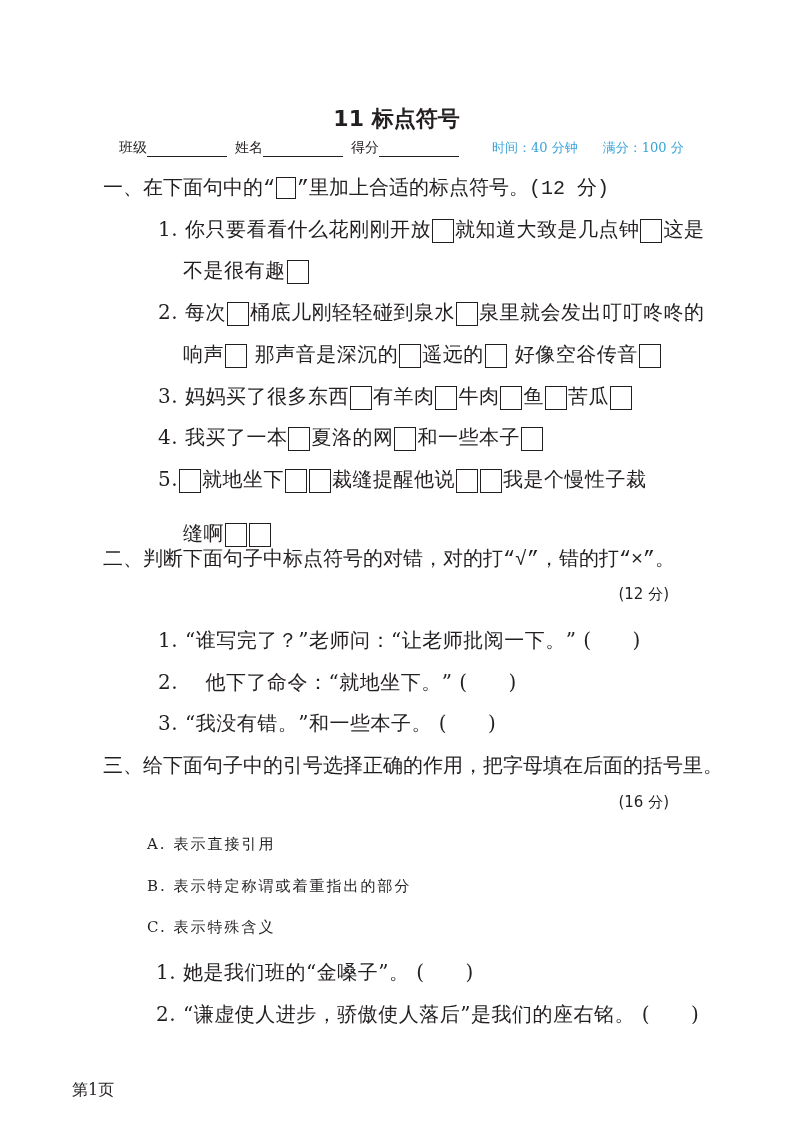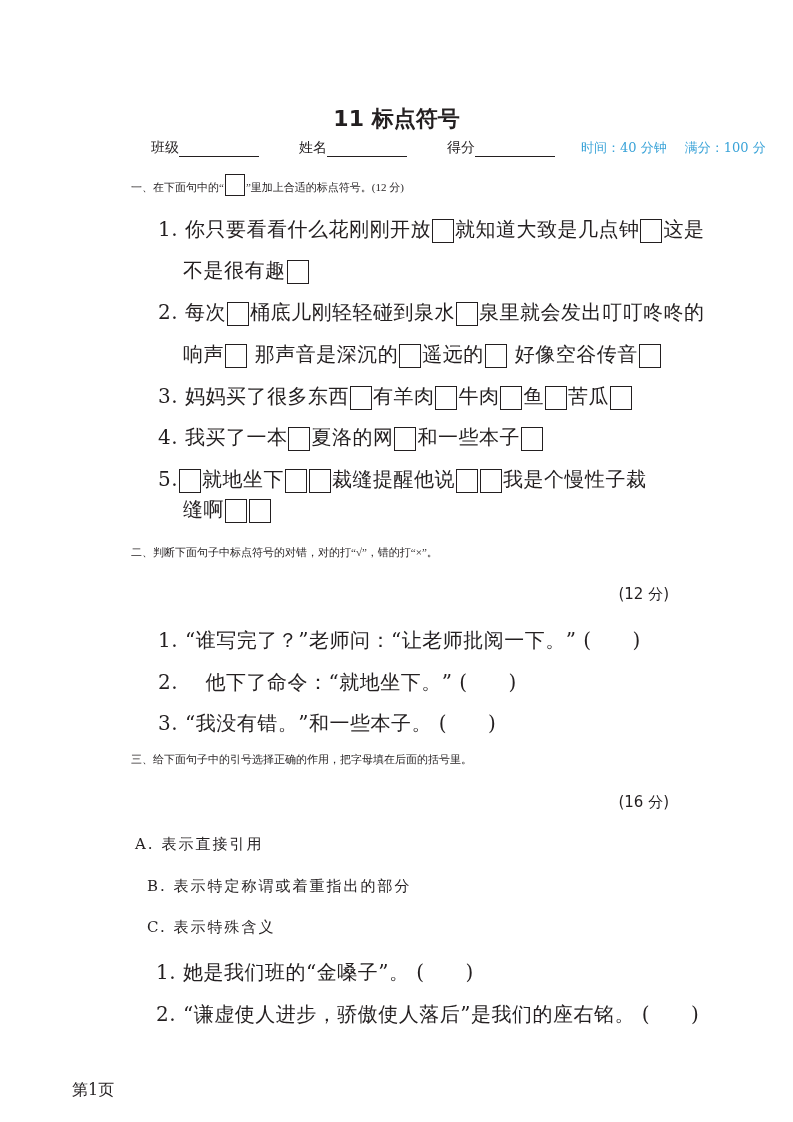--- a/index.html
+++ b/index.html
@@ -7,25 +7,25 @@
     width: 793px; height: 1122px; position: relative; overflow: hidden;
     font-family: "DejaVu Serif", "Liberation Serif", serif;
     color: #231f20;
   }
   .abs { position: absolute; white-space: nowrap; }
   .title {
     left: 0; width: 793px; top: 104px; text-align: center;
     font-family: "DejaVu Sans", sans-serif; font-weight: bold; font-size: 22px;
   }
   .info { top: 139px; left: 119px; font-size: 14px; display: flex; align-items: flex-end; }
-  .info .lbl { margin-right: 0; margin-left: 32px; }
+  .info .lbl { margin-right: 0; }
   .info .line { display: inline-block; border-bottom: 1.5px solid #231f20; height: 16px; margin-right: 8px; }
-  .info .meta { color: #3aa3d8; font-size: 13px; margin-left: 18px; }
+  .info .meta { color: #3aa3d8; font-size: 13px; margin-left: 25px; }
   .sec {
-    left: 131px; font-family: Liberation Serif, serif; font-size: 11px;
+    left: 103px; font-family: Liberation Mono, monospace; font-size: 20px;
   }
   .score { right: 124px; font-family: "DejaVu Sans", sans-serif; font-size: 15px; margin-left: 24px; }
   .q { font-size: 20px; letter-spacing: 0.5px; }
   .box {
     display: inline-block; width: 22px; height: 24px;
     border: 1.3px solid #231f20; vertical-align: -7px; margin: 0 1px;
     box-sizing: border-box; background: #fff;
   }
   .hbox { width: 20px; height: 22px; vertical-align: -5px; }
   .paren { display: inline-block; }
@@ -74,21 +74,21 @@
 </div>
 
 <div class="abs q" style="top:424px; left:158px">
   <span>4.</span>
   <span>我买了一本</span><span class="box"></span><span>夏洛的网</span><span class="box"></span><span>和一些本子</span><span class="box"></span>
 </div>
 
 <div class="abs q" style="top:466px; left:158px">
   <span>5.</span><span class="box"></span><span>就地坐下</span><span class="box"></span><span class="box"></span><span>裁缝提醒他说</span><span class="box"></span><span class="box"></span><span>我是个慢性子裁</span>
 </div>
-<div class="abs q" style="top:496px; left:183px">
+<div class="abs q" style="top:520px; left:183px">
   <span>缝啊</span><span class="box"></span><span class="box"></span>
 </div>
 
 <div class="abs sec" style="top:545px">二、判断下面句子中标点符号的对错，对的打“√”，错的打“×”。</div>
 <div class="abs score" style="top:585px">(12 分)</div>
 
 <div class="abs q" style="top:627px; left:158px">
   <span>1.</span>
   <span>“谁写完了？”老师问：“让老师批阅一下。”</span>
   <span class="paren">(　　)</span>
@@ -100,21 +100,21 @@
 </div>
 <div class="abs q" style="top:710px; left:158px">
   <span>3.</span>
   <span>“我没有错。”和一些本子。</span>
   <span class="paren">(　　)</span>
 </div>
 
 <div class="abs sec" style="top:752px">三、给下面句子中的引号选择正确的作用，把字母填在后面的括号里。</div>
 <div class="abs score" style="top:793px">(16 分)</div>
 
-<div class="abs opt" style="top:835px; left:135px">
+<div class="abs opt" style="top:835px; left:147px">
   <span>A.</span>
   <span>表示直接引用</span>
 </div>
 <div class="abs opt" style="top:877px; left:147px">
   <span>B.</span>
   <span>表示特定称谓或着重指出的部分</span>
 </div>
 <div class="abs opt" style="top:918px; left:147px">
   <span>C.</span>
   <span>表示特殊含义</span>

